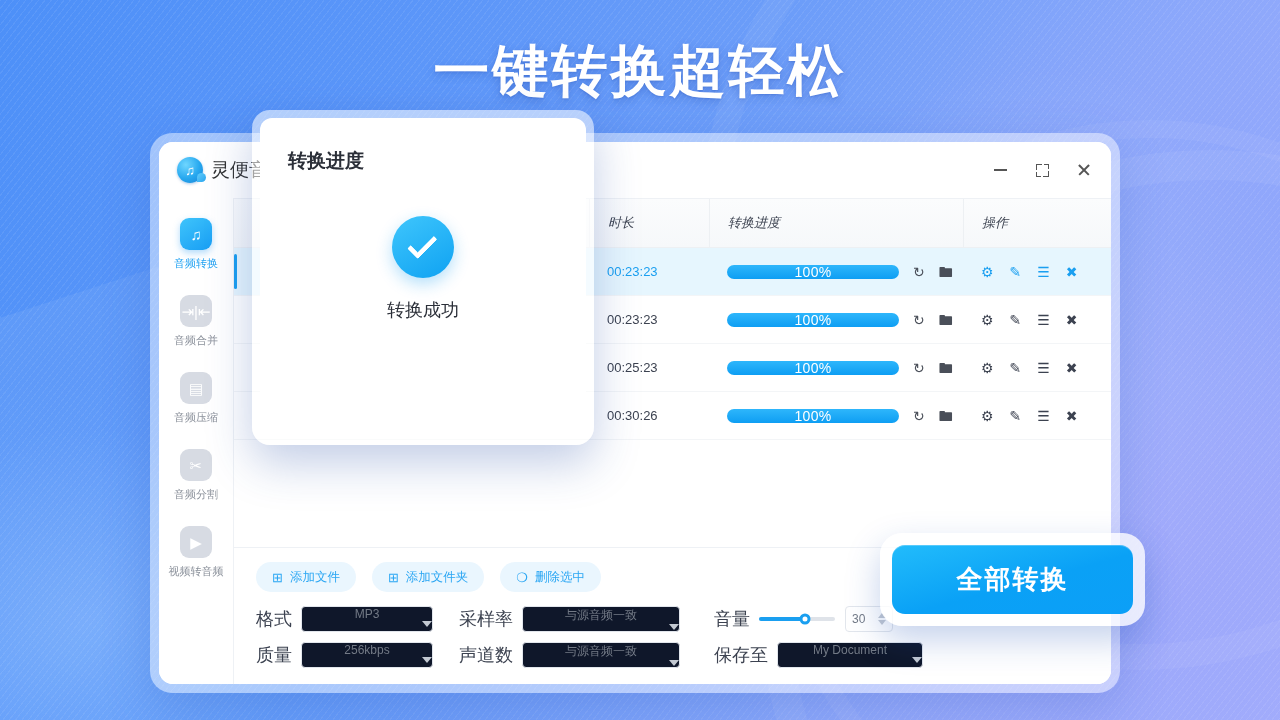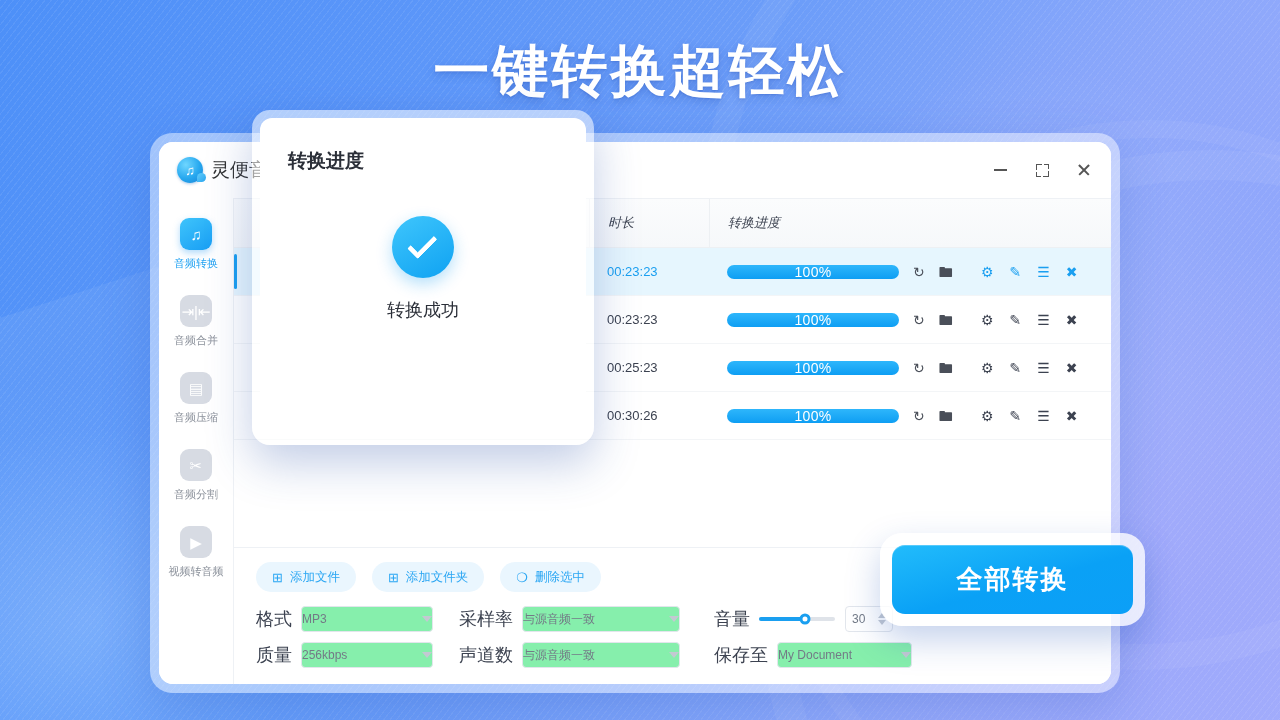--- a/index.html
+++ b/index.html
@@ -223,27 +223,28 @@
     border: none;
   }
   .pill .gl { font-size: 13px; line-height: 1; }
 
   .settings { display: flex; flex-direction: column; gap: 10px; }
   .srow { display: flex; align-items: center; gap: 0; }
   .field { display: flex; align-items: center; gap: 9px; }
   .flabel { font-size: 18px; color: #3c4250; white-space: nowrap; }
   .select {
     height: 26px; border: 1px solid #e2e6ec; border-radius: 4px;
-    background: #86efac; display: flex; align-items: center;
+    background: #0f172a; display: flex; align-items: center;
     padding: 0 0; font-size: 12px; color: #737a86; position: relative;
     cursor: pointer;
+    flex-direction: column;
   }
   .sel-w1 { width: 132px; }
   .sel-w2 { width: 158px; }
-  .sel-w3 { width: 135px; }
+  .sel-w3 { width: 146px; }
   .caret {
     margin-left: auto; width: 0; height: 0;
     border-left: 5px solid transparent; border-right: 5px solid transparent;
     border-top: 6px solid #c3c9d2;
   }
   .gap1 { width: 26px; }
   .gap2 { width: 34px; }
 
   .slider-wrap { display: flex; align-items: center; gap: 10px; }
   .slider {
@@ -381,20 +382,21 @@
 
       <div class="main">
 
         <div class="table-wrap">
 
           <div class="thead">
             <div class="th col-name"></div>
             <div class="th col-size"></div>
             <div class="th col-dur">时长</div>
             <div class="th col-prog">转换进度</div>
+            <div class="th col-act">操作</div>
           </div>
 
           <div class="tbody">
 
             <div class="trow sel">
               <div class="td cell-filler"></div>
               <div class="td cell-size"></div>
               <div class="td cell-dur">00:23:23</div>
               <div class="td cell-prog">
                 <span class="bar">100%</span>

